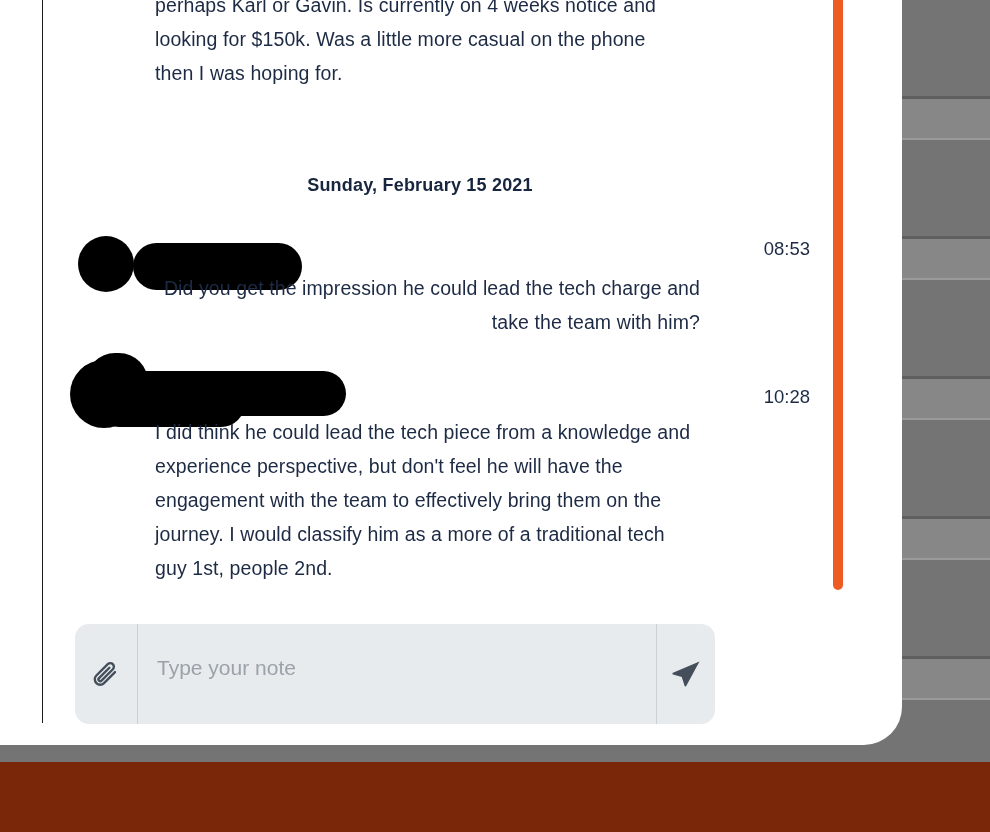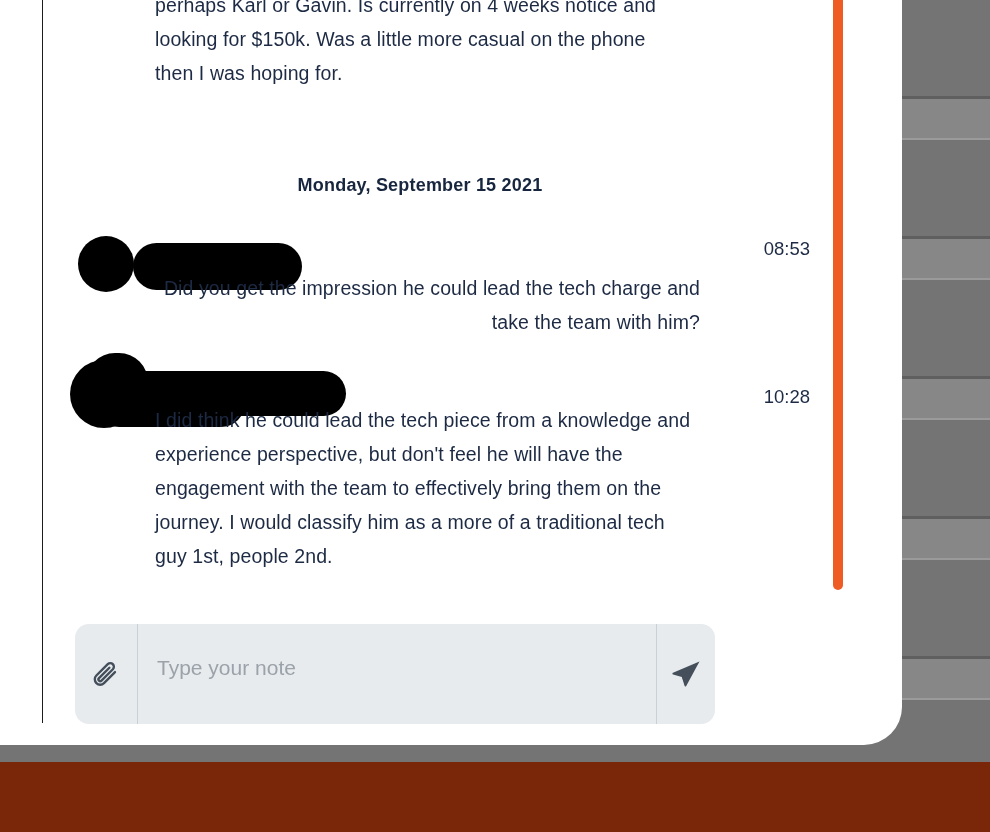--- a/index.html
+++ b/index.html
@@ -140,21 +140,21 @@
   }
   #message-1 .msg-time { top: 25px; }
   #message-2 .msg-time { top: 35px; }
 
   .msg-body {
     position: absolute;
     left: 155px;
     width: 545px;
   }
   #message-1 .msg-body { top: 58px; text-align: right; }
-  #message-2 .msg-body { top: 52px; }
+  #message-2 .msg-body { top: 64px; }
 
   
   .redaction { position: absolute; background: #000; }
 
   
   #redact-1-avatar {
     left: 78px; top: 23px;
     width: 56px; height: 56px;
     border-radius: 50%;
   }
@@ -269,21 +269,21 @@
 
   <div id="scrollbar-track">
     <div id="scrollbar-thumb"></div>
   </div>
 
   <div id="thread">
 
     <div id="msg-top" class="msg-text">perhaps Karl or Gavin. Is currently on 4 weeks notice and looking for $150k. Was a little more casual on the phone then I was hoping for.</div>
 
     <div id="date-divider">
-      <span class="date-label">Monday, September 15 2021</span>
+      <span class="date-label">Sunday, February 15 2021</span>
     </div>
 
     <div id="message-1" class="message">
       <div id="redact-1-avatar-peek"></div>
       <div id="redact-1-avatar" class="redaction"></div>
       <div id="redact-1-name" class="redaction"></div>
       <div class="msg-time">08:53</div>
       <div class="msg-body msg-text">Did you get the impression he could lead the tech charge and take the team with him?</div>
     </div>
 

